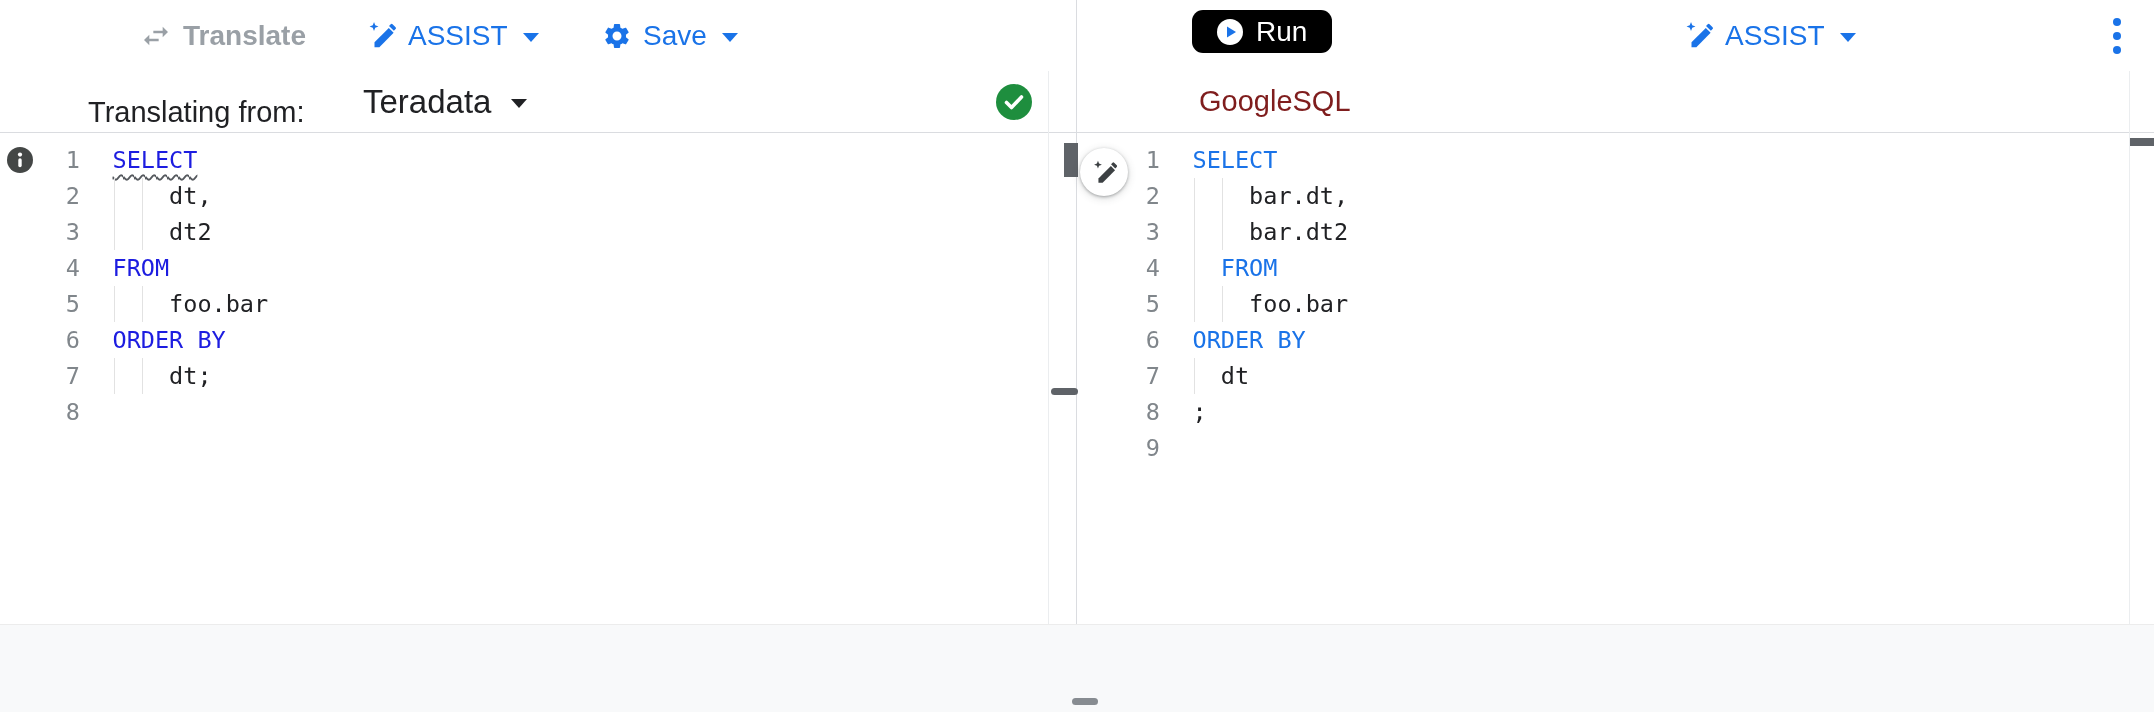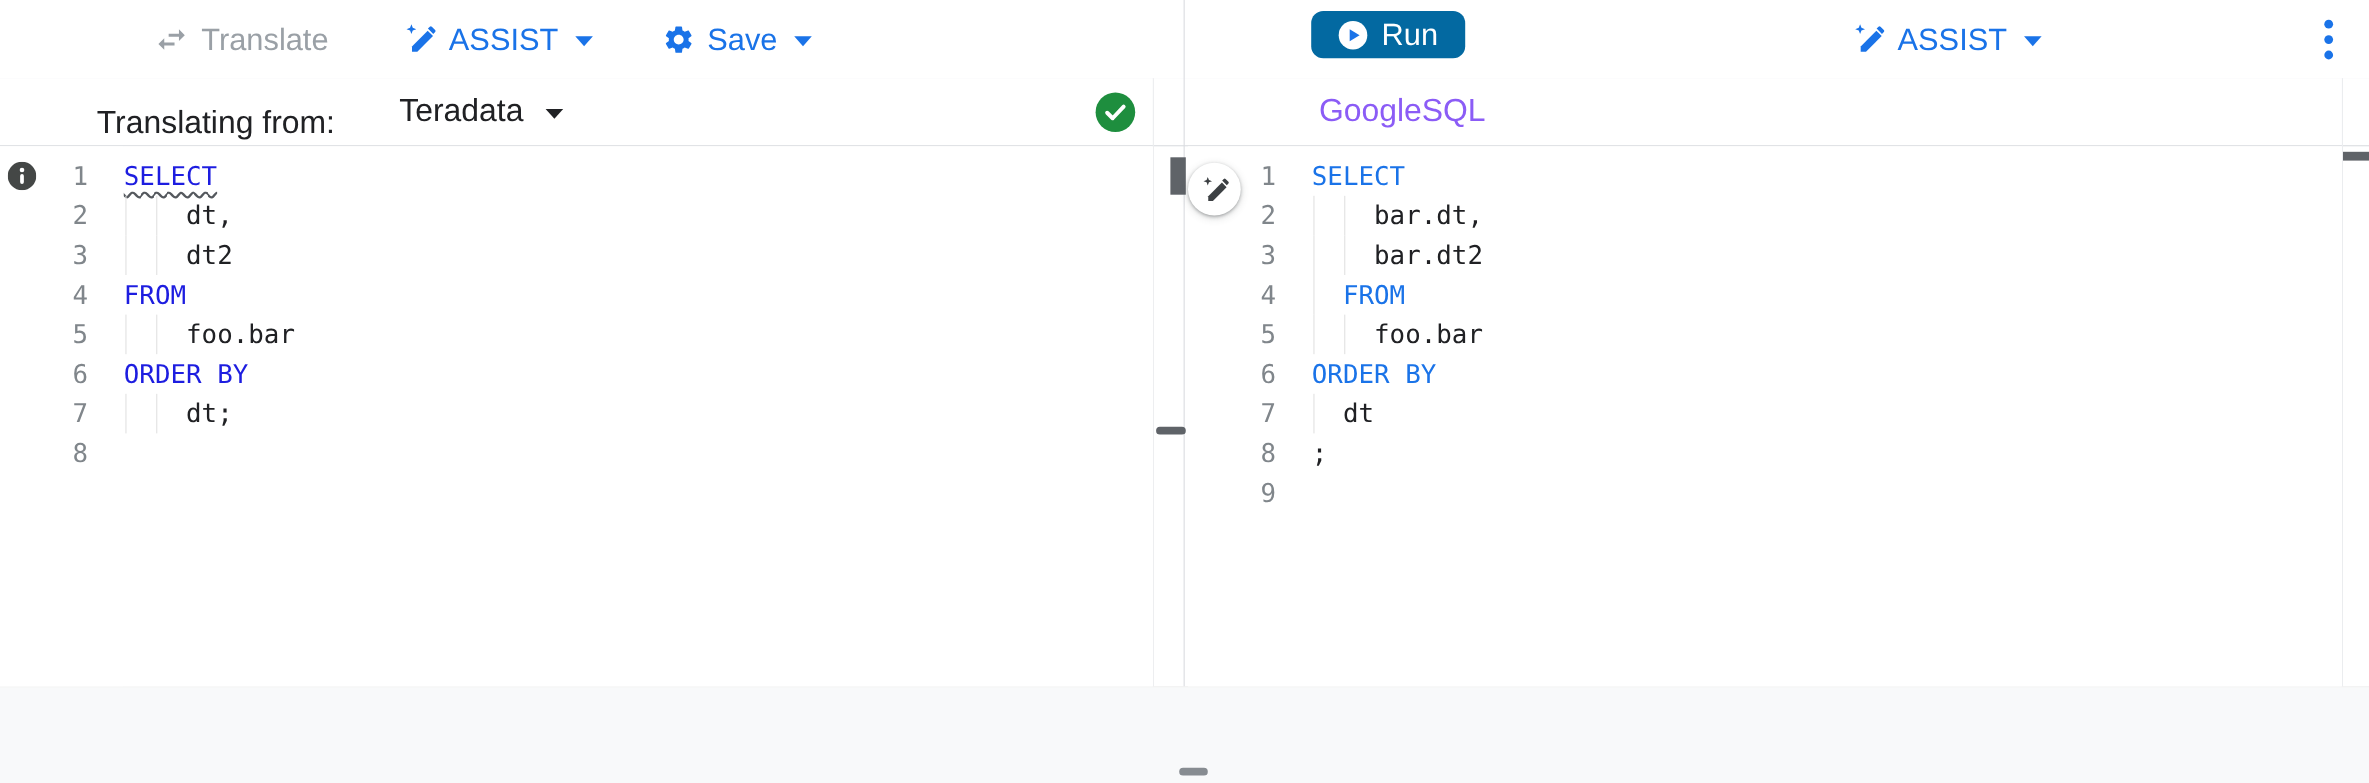--- a/index.html
+++ b/index.html
@@ -8,37 +8,37 @@
   #app{position:relative;width:2154px;height:712px;background:#fff;}
 
   
   #topbar{left:0;top:0;width:2154px;height:71px;background:#fff;border-bottom:1px solid #dadce0;}
   .tbtn{position:absolute;top:0;height:71px;display:flex;align-items:center;gap:11px;cursor:pointer;
         font-size:28px;color:#1a73e8;white-space:nowrap;background:none;border:none;padding:0;}
   .tbtn.disabled{color:#9aa0a6;}
   .caret{width:0;height:0;border-left:8px solid transparent;border-right:8px solid transparent;
          border-top:9px solid currentColor;margin-left:4px;margin-top:3px;}
   #run-btn{position:absolute;left:1192px;top:10px;width:140px;height:43px;border-radius:11px;
-           background:#0369a1;display:flex;align-items:center;gap:12px;padding-left:24px;
+           background:#000000;display:flex;align-items:center;gap:12px;padding-left:24px;
            box-sizing:border-box;border:none;cursor:pointer;}
   #run-btn .runlabel{color:#fff;font-size:28px;}
   #kebab{position:absolute;left:2103px;top:8px;width:28px;height:56px;display:flex;flex-direction:column;
          align-items:center;justify-content:center;gap:6px;cursor:pointer;background:none;border:none;}
   #kebab i{width:8px;height:8px;border-radius:50%;background:#1a73e8;}
 
   
   #subhead{left:0;top:71px;width:2154px;height:61px;background:#fff;border-bottom:1px solid #dadce0;}
   #translating-label{left:88px;top:82px;height:61px;display:flex;align-items:center;
                      font-size:29px;color:#202124;}
   #dialect-dd{left:363px;top:71px;height:61px;display:flex;align-items:center;gap:16px;
-              font-size:29px;color:#202124;cursor:pointer;background:none;border:none;padding:0;}
+              font-size:33px;color:#202124;cursor:pointer;background:none;border:none;padding:0;}
   #dialect-dd .caret{border-top-color:#202124;}
   #check-wrap{left:995px;top:83px;width:38px;height:38px;}
   #target-title{left:1199px;top:71px;height:61px;display:flex;align-items:center;
-                font-size:29px;color:#8b5cf6;}
+                font-size:29px;color:#7f1d1d;}
 
   
   #pane-divider{left:1076px;top:0;width:1px;height:624px;background:#dadce0;}
   #ltrack-line{left:1048px;top:71px;width:1px;height:553px;background:#ebedef;}
   #rtrack-line{left:2129px;top:71px;width:1px;height:553px;background:#ebedef;}
   #editors-bottom{left:0;top:624px;width:2154px;height:1px;background:#ececec;}
 
   
   .editor{position:absolute;top:133px;height:491px;overflow:hidden;
           font-family:"DejaVu Sans Mono","Liberation Mono",monospace;font-size:23.5px;color:#202124;}
@@ -70,21 +70,21 @@
   #bottom-handle{position:absolute;left:1072px;top:73px;width:26px;height:7px;border-radius:3.5px;
                  background:#878c91;cursor:row-resize;}
 </style>
 </head>
 <body>
 
 <div id="app">
 
   <div id="topbar" class="abs">
 
-    <button class="tbtn disabled" style="left:140px;">
+    <button class="tbtn disabled" style="left:140px;font-weight:bold;">
       <span style="display:flex;">
         <svg width="32" height="32" viewBox="0 0 24 24" fill="#9aa0a6">
           <path d="M6.99 11 3 15l3.99 4v-3H14v-2H6.99v-3zM21 9l-3.99-4v3H10v2h7.01v3L21 9z"></path>
         </svg>
       </span>
       <span>Translate</span>
     </button>
 
     <button class="tbtn" style="left:366px;">
       <span style="display:flex;">

